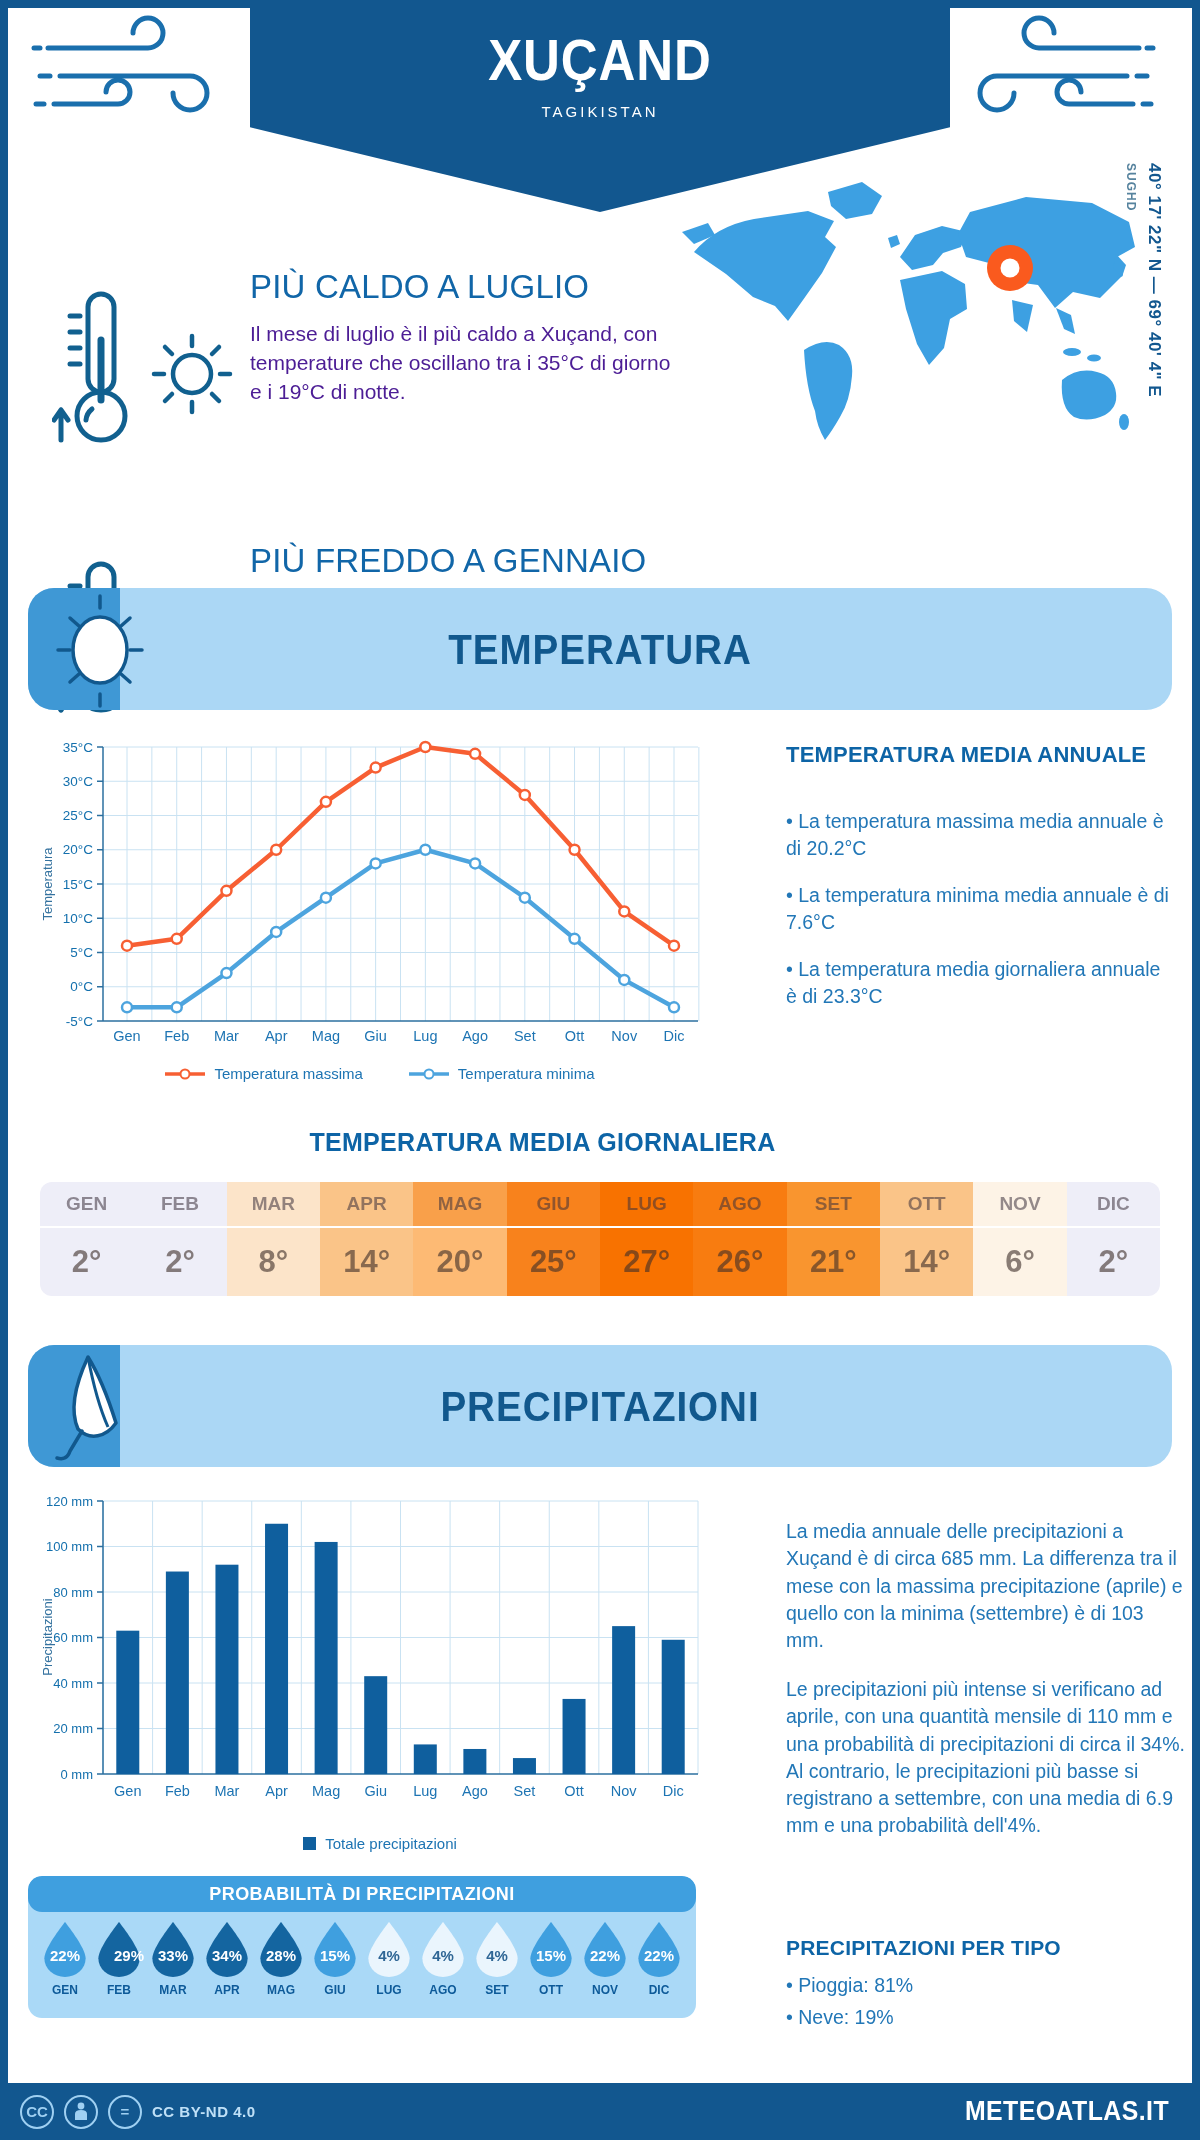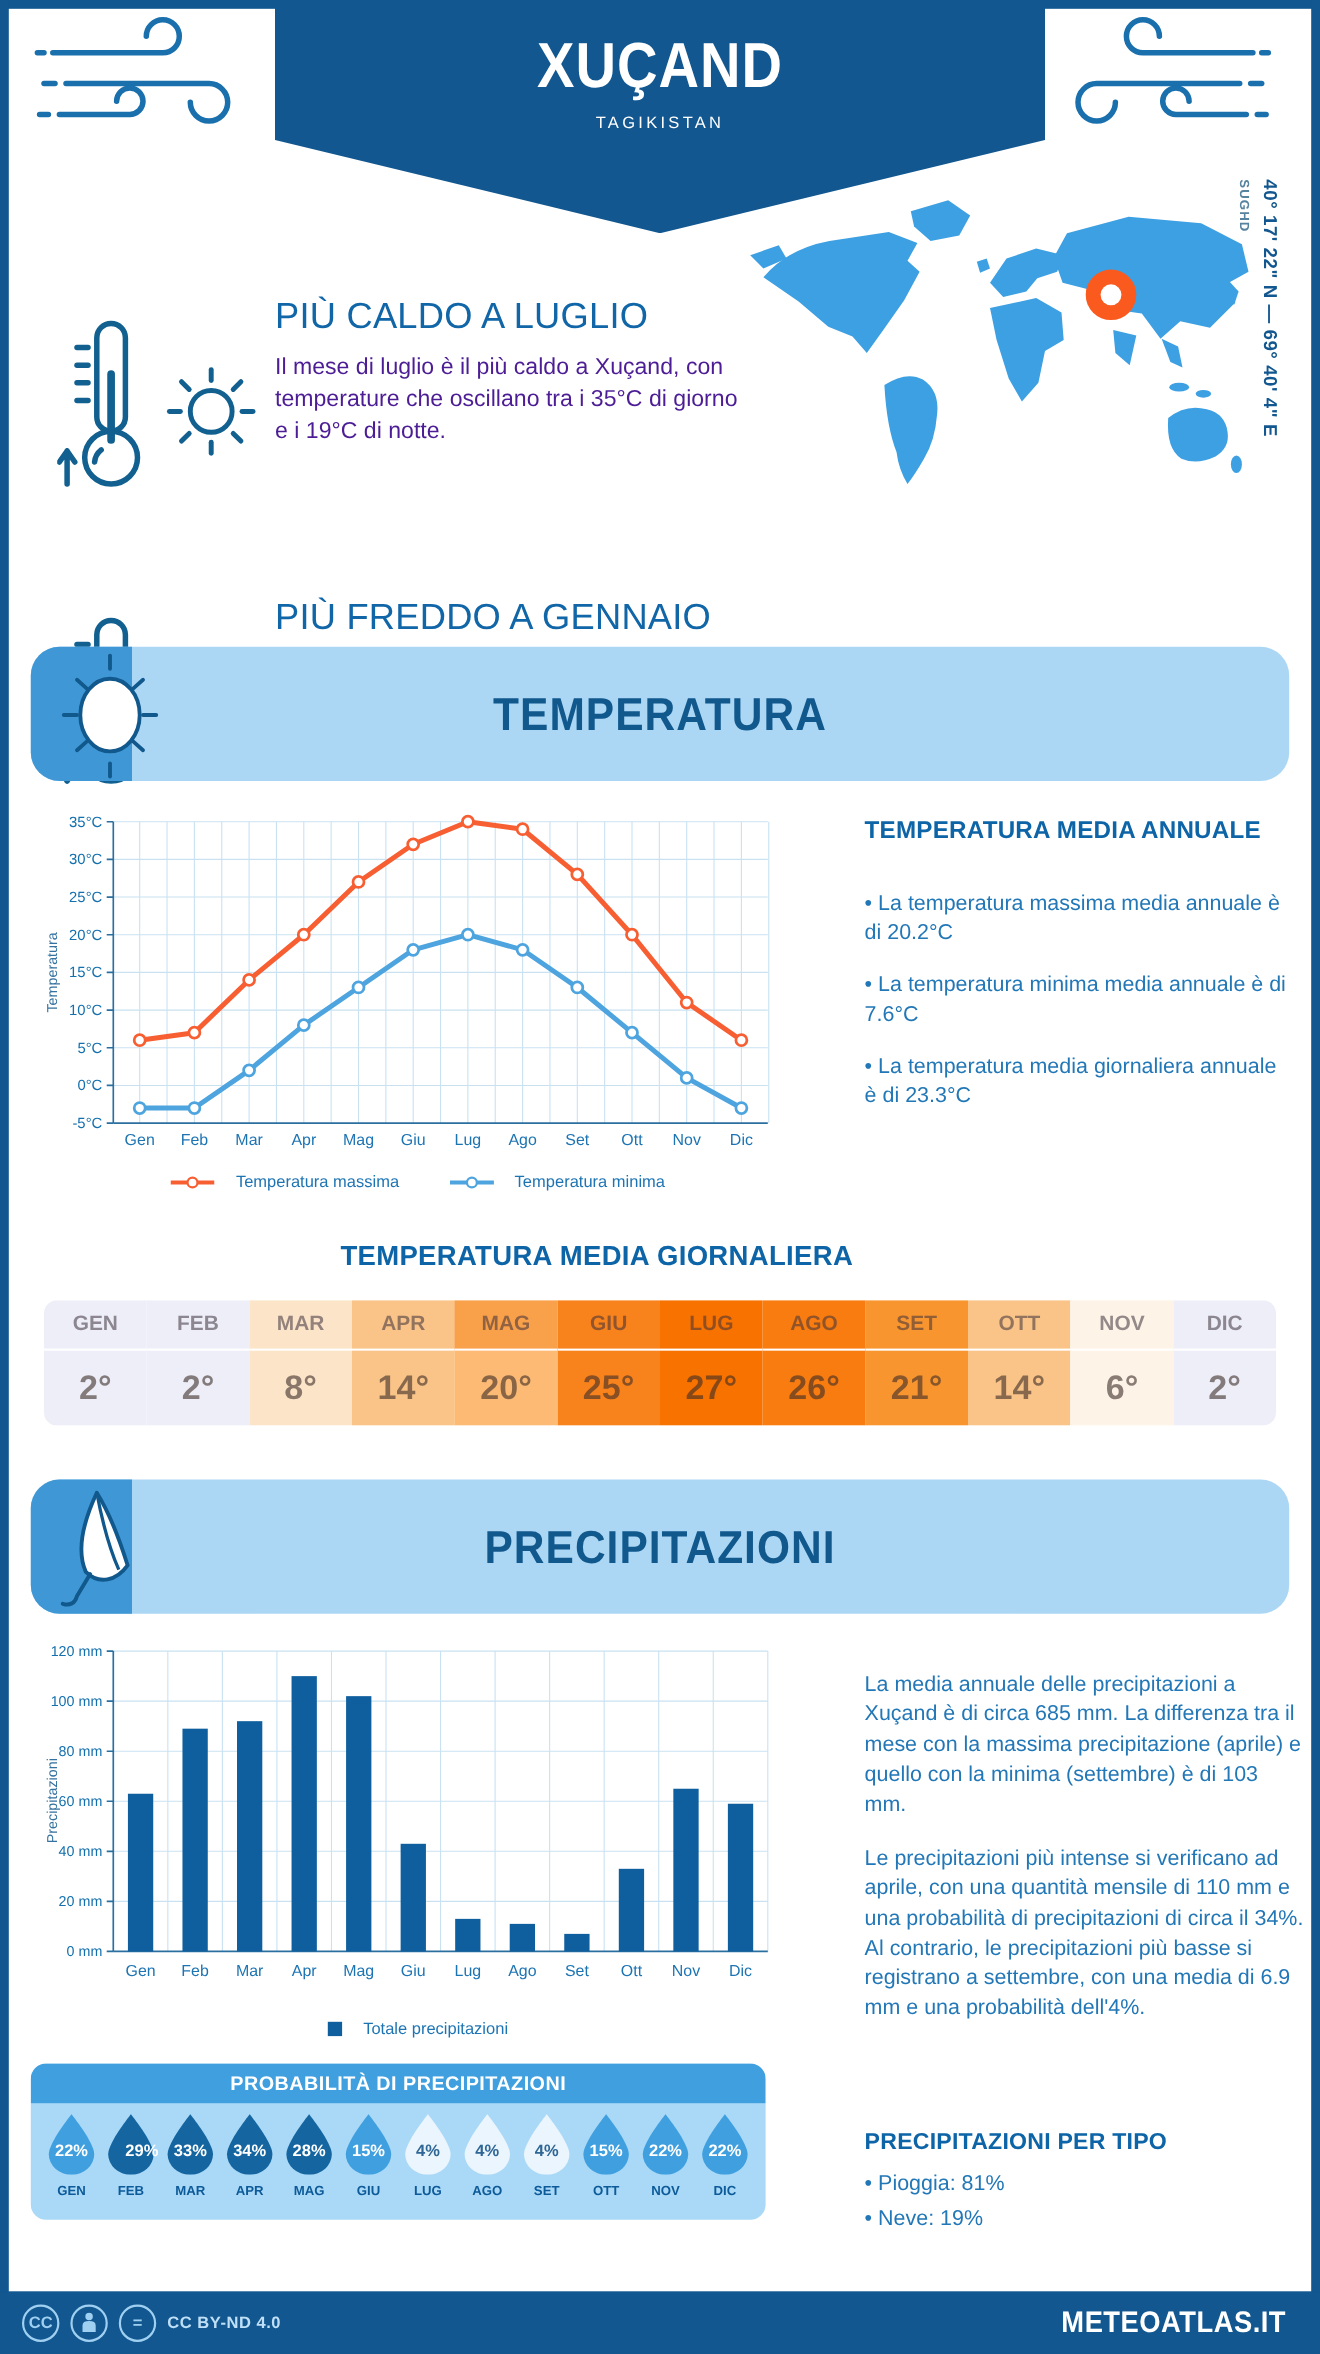--- a/index.html
+++ b/index.html
@@ -33,36 +33,36 @@
 
   
   .sec-banner { position:absolute; left:28px; width:1144px; height:122px; background:#abd7f5; border-radius:26px; z-index:2; }
   .sec-banner .accent { position:absolute; left:0; top:0; width:92px; height:122px; background:#3f98d5; border-radius:26px 0 0 26px; }
   .sec-banner .sec-title { position:absolute; left:0; width:100%; text-align:center; top:38px; color:#11588d; font-size:42px; font-weight:bold; letter-spacing:1px; transform:scaleX(.92); }
   .sec-banner svg { position:absolute; z-index:3; }
 
   
   .chart-box { position:absolute; left:40px; width:680px; }
   .chart-legend { display:flex; justify-content:center; gap:46px; margin-top:14px; }
-  .leg-item { display:flex; align-items:center; gap:19px; color:#1d74b3; font-size:15px; }
+  .leg-item { display:flex; align-items:center; gap:9px; color:#1d74b3; font-size:15px; }
   .leg-sq { width:13px; height:13px; display:inline-block; }
 
   
   .panel-title { position:absolute; color:#0d64a6; font-weight:bold; font-size:22px; letter-spacing:.2px; }
   .panel-text { position:absolute; color:#2277b7; font-size:19.5px; line-height:1.4; }
 
   
   .tbl-title { position:absolute; left:0; width:1085px; text-align:center; color:#0d64a6; font-weight:bold; font-size:25px; letter-spacing:.3px; }
   .temp-table { position:absolute; left:40px; top:1182px; width:1120px; display:grid; grid-template-columns:repeat(12,1fr); border-radius:12px; overflow:hidden; }
   .temp-table .hd { height:46px; display:flex; align-items:center; justify-content:center; font-weight:bold; font-size:19px; color:rgba(60,50,60,.55); border-bottom:2px solid #fff; }
   .temp-table .vl { height:68px; display:flex; align-items:center; justify-content:center; font-weight:bold; font-size:31px; color:rgba(60,45,40,.6); }
 
   
   .prob-panel { position:absolute; left:28px; top:1876px; width:668px; height:142px; background:#aad9f7; border-radius:14px; overflow:hidden; }
-  .prob-head { height:36px; background:#3f9fdf; color:#fff; display:flex; align-items:center; justify-content:center; font-weight:bold; font-size:18px; letter-spacing:.4px; }
+  .prob-head { height:36px; background:#3f9fdf; color:#fff; display:flex; align-items:center; justify-content:center; font-weight:bold; font-size:18px; letter-spacing:.4px;border-radius:14px; }
   .drops { display:flex; justify-content:space-between; padding:8px 12px 0 12px; }
   .drop-item { position:relative; width:50px; text-align:center; }
   .drop-item .pct { position:absolute; left:0; width:100%; top:27px; font-size:15px; font-weight:bold; }
   .drop-item .mon { display:block; margin-top:2px; font-size:12px; font-weight:bold; color:#0d5a99; }
 
   
   .footer { position:absolute; left:0; bottom:0; width:1200px; height:57px; background:#12578f; display:flex; align-items:center; z-index:6; }
   .cc-group { display:flex; align-items:center; gap:10px; margin-left:20px; }
   .cc-circle { width:34px; height:34px; border:2.5px solid #9fd0f2; border-radius:50%; color:#9fd0f2; display:flex; align-items:center; justify-content:center; font-weight:bold; font-size:15px; }
   .license { margin-left:10px; color:#bfe0f7; font-weight:bold; font-size:15px; letter-spacing:.5px; }

